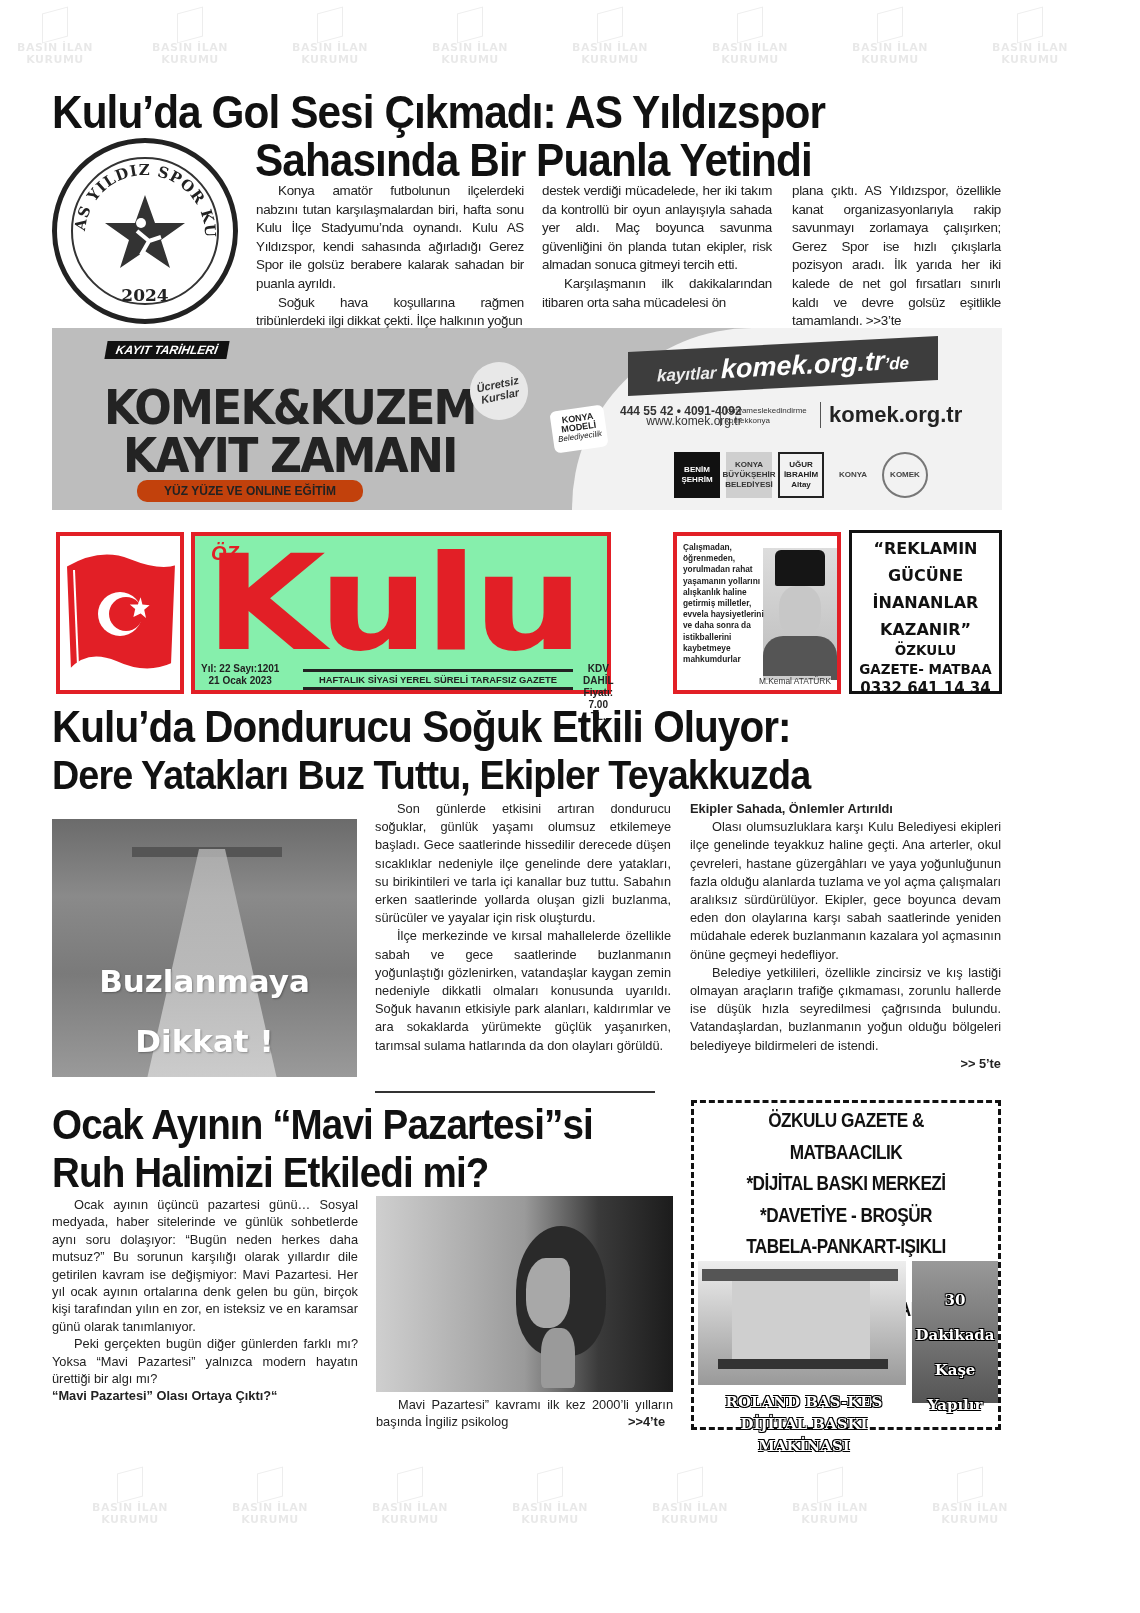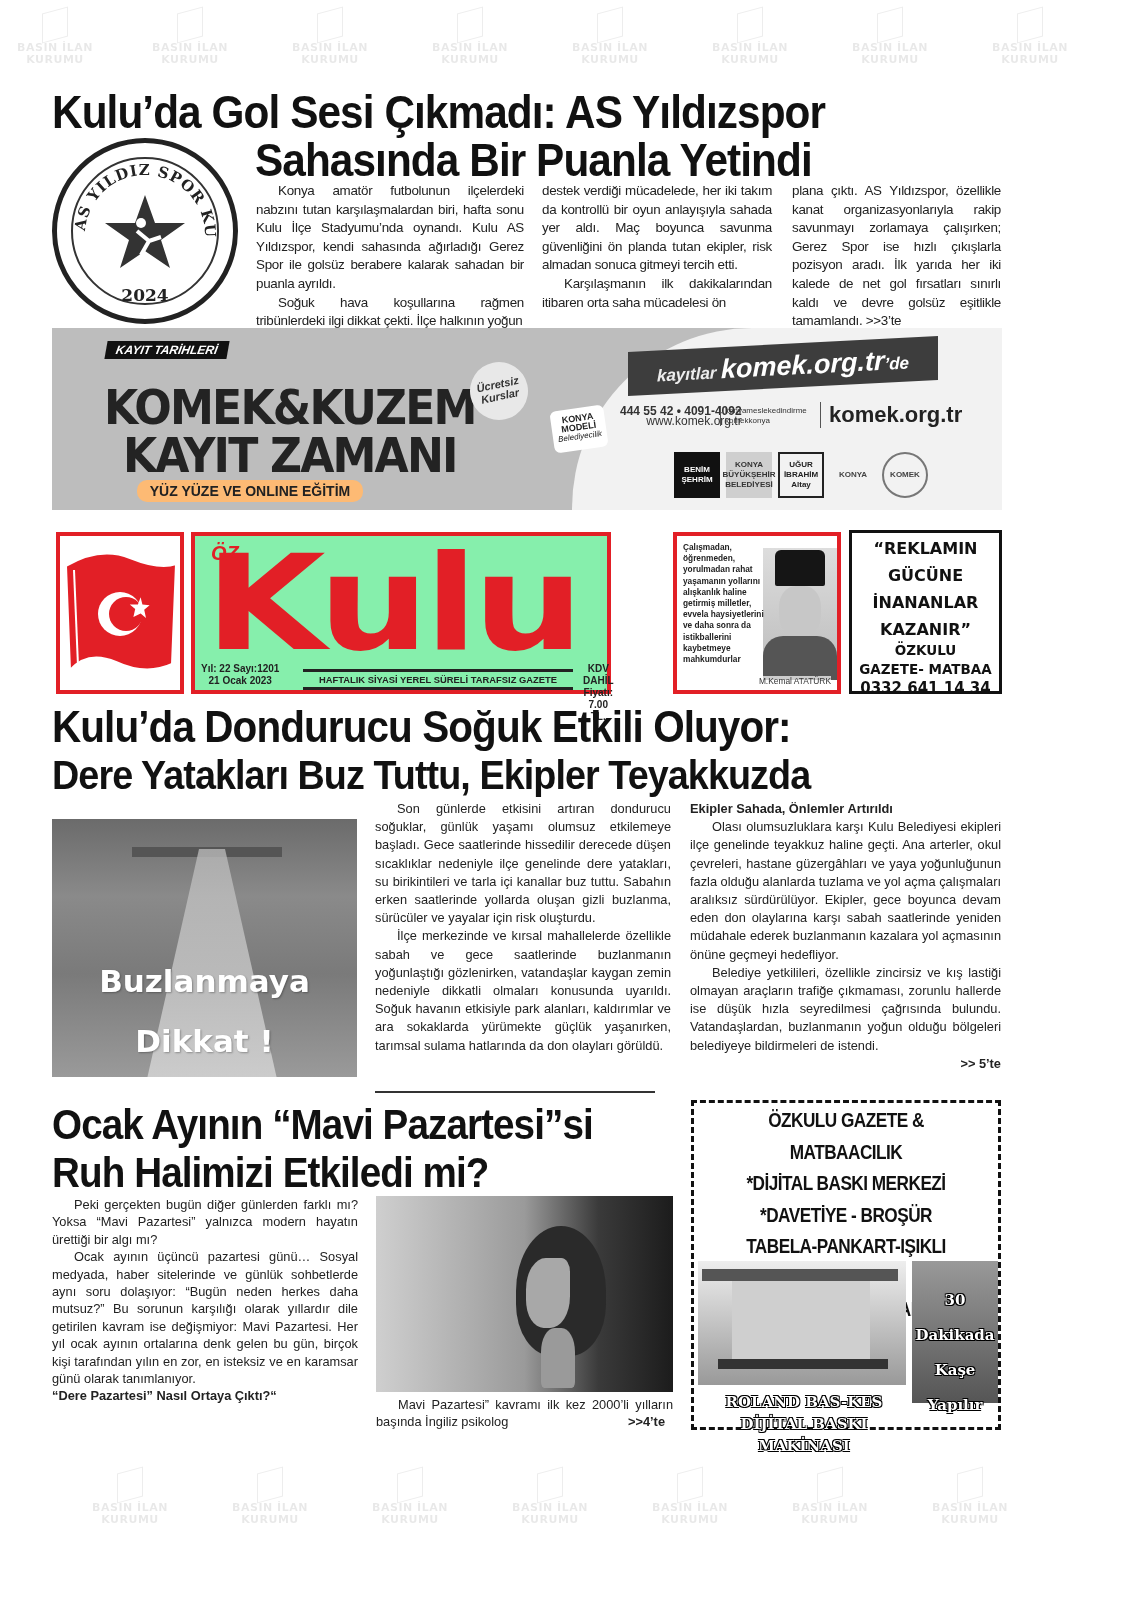--- a/index.html
+++ b/index.html
@@ -25,21 +25,21 @@
   .club-logo { left: 52px; top: 138px; width: 186px; height: 186px; border-radius: 50%; border: 5px solid #222; background: #fff; }
   .club-logo .inner { position: absolute; left: 14px; top: 14px; right: 14px; bottom: 14px; border-radius: 50%; border: 2px solid #333; }
   .club-logo svg { position: absolute; left: 0; top: 0; }
 
   
   .komek { left: 52px; top: 328px; width: 950px; height: 182px; background: #bdbdbd; overflow: hidden; }
   .komek .right { position: absolute; left: 520px; top: 0; width: 560px; height: 182px; background: #f2f2f2; border-radius: 180px 0 0 0; }
   .komek .tag { position: absolute; left: 54px; top: 13px; background: #111; color: #fff; font-weight: bold; font-style: italic; font-size: 12px; padding: 2px 10px; transform: skewX(-10deg); }
   .komek .dates { position: absolute; left: 148px; top: 20px; width: 230px; height: 34px; background: #d4d4d4; font-weight: bold; font-style: italic; font-size: 22px; color: #333; line-height: 34px; text-align: center; letter-spacing: -1px; }
   .komek .big { position: absolute; left: 40px; top: 55px; font-family: "DejaVu Sans", sans-serif; font-weight: bold; font-size: 48px; line-height: 48px; color: #232323; letter-spacing: -2px; transform: scaleX(0.92); transform-origin: left top; text-align: center; width: 430px; }
-  .komek .pill { position: absolute; left: 85px; top: 152px; width: 226px; height: 22px; background: #fdba74; border-radius: 10px; font-weight: bold; font-size: 14px; text-align: center; line-height: 22px; color: #222; }
+  .komek .pill { position: absolute; left: 85px; top: 152px; width: 226px; height: 22px; background: #c2410c; border-radius: 10px; font-weight: bold; font-size: 12px; text-align: center; line-height: 22px; color: #222; }
   .komek .free { position: absolute; left: 418px; top: 34px; width: 58px; height: 58px; border-radius: 50%; background: #e8e8e8; font-size: 11px; font-weight: bold; font-style: italic; text-align: center; line-height: 12px; padding-top: 16px; color: #333; transform: rotate(-12deg); }
   .komek .url-band { position: absolute; left: 576px; top: 16px; width: 310px; height: 44px; background: #3d3d3d; transform: skewY(-3deg); color: #fff; font-weight: bold; font-style: italic; text-align: center; line-height: 44px; }
   .komek .url-band .a { font-size: 17px; opacity: 0.9; }
   .komek .url-band .b { font-size: 27px; }
   .komek .url-band .c { font-size: 17px; }
   .komek .contacts { position: absolute; left: 568px; top: 78px; font-size: 12px; line-height: 10px; color: #333; text-align: right; }
   .komek .social { position: absolute; left: 668px; top: 78px; font-size: 8px; line-height: 10px; color: #333; border-left: 1px solid #555; padding-left: 4px; }
   .komek .url2 { position: absolute; left: 768px; top: 74px; font-weight: bold; font-size: 22px; color: #222; border-left: 1px solid #555; padding-left: 8px; }
   .komek .konya-model { position: absolute; left: 500px; top: 80px; width: 54px; height: 42px; background: #fff; border-radius: 6px; font-size: 9px; font-weight: 900; line-height: 9px; text-align: center; padding-top: 6px; color: #222; transform: rotate(-8deg); }
   .komek .logos { position: absolute; left: 622px; top: 124px; display: flex; gap: 6px; }
@@ -247,23 +247,23 @@
   </div>
 </section>
 
 <div class="abs rule" style="left:375px;top:1091px;width:280px;"></div>
 
 <section>
   <div class="abs hl hl1" style="left:52px;top:1101px;font-size:42px;">Ocak Ayının “Mavi Pazartesi”si</div>
   <div class="abs hl hl1" style="left:52px;top:1149px;font-size:42px;">Ruh Halimizi Etkiledi mi?</div>
 
   <div class="col" style="left:52px;top:1196px;width:306px;font-size:12.8px;line-height:17.4px;">
+    <p>Ocak ayının üçüncü pazartesi günü… Sosyal medyada, haber sitelerinde ve günlük sohbetlerde aynı soru dolaşıyor: “Bugün neden herkes daha mutsuz?” Bu sorunun karşılığı olarak yıllardır dile getirilen kavram ise değişmiyor: Mavi Pazartesi. Her yıl ocak ayının ortalarına denk gelen bu gün, birçok kişi tarafından yılın en zor, en isteksiz ve en karamsar günü olarak tanımlanıyor.</p>
     <p>Peki gerçekten bugün diğer günlerden farklı mı? Yoksa “Mavi Pazartesi” yalnızca modern hayatın ürettiği bir algı mı?</p>
-    <p>Ocak ayının üçüncü pazartesi günü… Sosyal medyada, haber sitelerinde ve günlük sohbetlerde aynı soru dolaşıyor: “Bugün neden herkes daha mutsuz?” Bu sorunun karşılığı olarak yıllardır dile getirilen kavram ise değişmiyor: Mavi Pazartesi. Her yıl ocak ayının ortalarına denk gelen bu gün, birçok kişi tarafından yılın en zor, en isteksiz ve en karamsar günü olarak tanımlanıyor.</p>
-    <p class="noind" style="font-weight:bold">“Dere Pazartesi” Nasıl Ortaya Çıktı?“</p>
+    <p class="noind" style="font-weight:bold">“Mavi Pazartesi” Olası Ortaya Çıktı?“</p>
   </div>
 
   <div class="abs woman-photo">
     <div class="head"></div>
       <div class="face"></div>
       <div class="hand"></div>
   </div>
 
   <div class="col" style="left:376px;top:1396px;width:297px;font-size:12.8px;line-height:17.4px;">
     <p>Mavi Pazartesi” kavramı ilk kez 2000’li yılların başında İngiliz psikolog</p>

